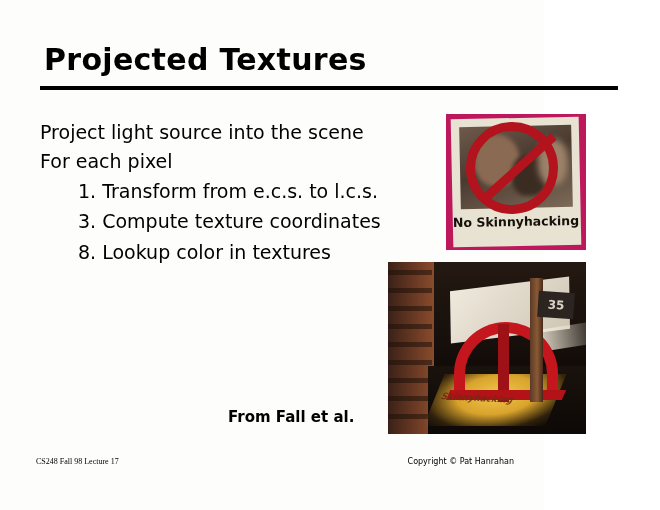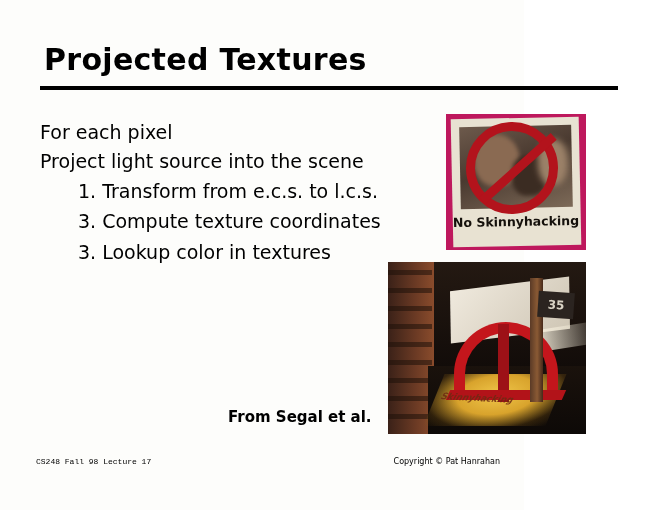--- a/index.html
+++ b/index.html
@@ -11,20 +11,21 @@
     height: 510px;
     background: #ffffff;
     font-family: "Liberation Sans", sans-serif;
     overflow: hidden;
   }
   #slide {
     position: relative;
     width: 524px;
     height: 510px;
     background: #fdfdfb;
+    padding-left: 20px;
   }
 
   
   #title {
     position: absolute;
     left: 44px;
     top: 42px;
     font-size: 30px;
     font-weight: bold;
     color: #000000;
@@ -74,25 +75,25 @@
     font-family: "DejaVu Sans", sans-serif;
   }
 
   
   #footer-left {
     position: absolute;
     left: 36px;
     top: 457px;
     font-size: 8px;
     color: #000000;
-    font-family: Liberation Mono, monospace;
+    font-family: Liberation Serif, serif;
   }
   #footer-right {
     position: absolute;
-    right: 24px;
+    right: 30px;
     top: 457px;
     font-size: 8px;
     color: #000000;
     font-family: "DejaVu Sans", sans-serif;
     text-align: right;
   }
 
   
   #img-sign {
     position: absolute;
@@ -296,28 +297,28 @@
 </style>
 </head>
 <body>
 
 <div id="slide">
 
   <div id="title">Projected Textures</div>
   <div id="title-rule"></div>
 
   <div id="body-text">
+    <div class="bullet-line">Project light source into the scene</div>
     <div class="bullet-line">For each pixel</div>
-    <div class="bullet-line">Project light source into the scene</div>
     <div class="numbered-line">1. Transform from e.c.s. to l.c.s.</div>
     <div class="numbered-line">3. Compute texture coordinates</div>
-    <div class="numbered-line">3. Lookup color in textures</div>
+    <div class="numbered-line">8. Lookup color in textures</div>
   </div>
 
-  <div id="credit">From Segal et al.</div>
+  <div id="credit">From Fall et al.</div>
 
   <div id="img-sign">
     <div class="paper"></div>
     <div class="photo-inner">
       <div class="blob-a"></div>
       <div class="blob-b"></div>
       <div class="blob-c"></div>
     </div>
     <div class="no-circle"></div>
     <div class="no-slash"></div>

